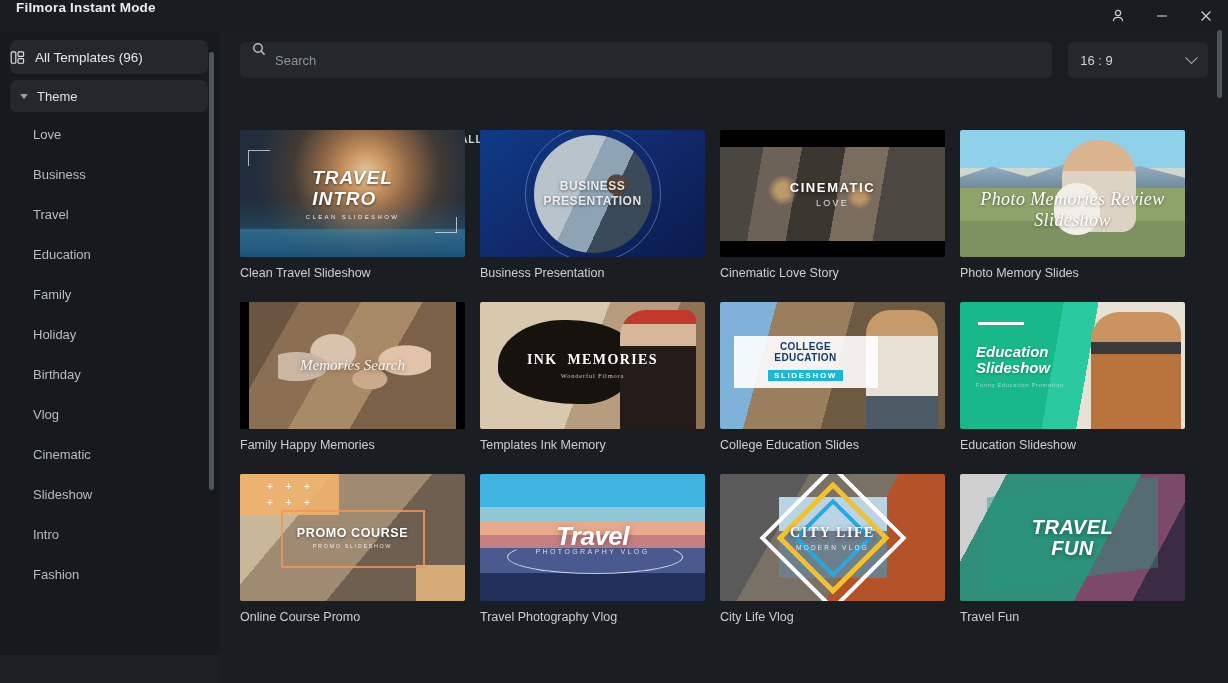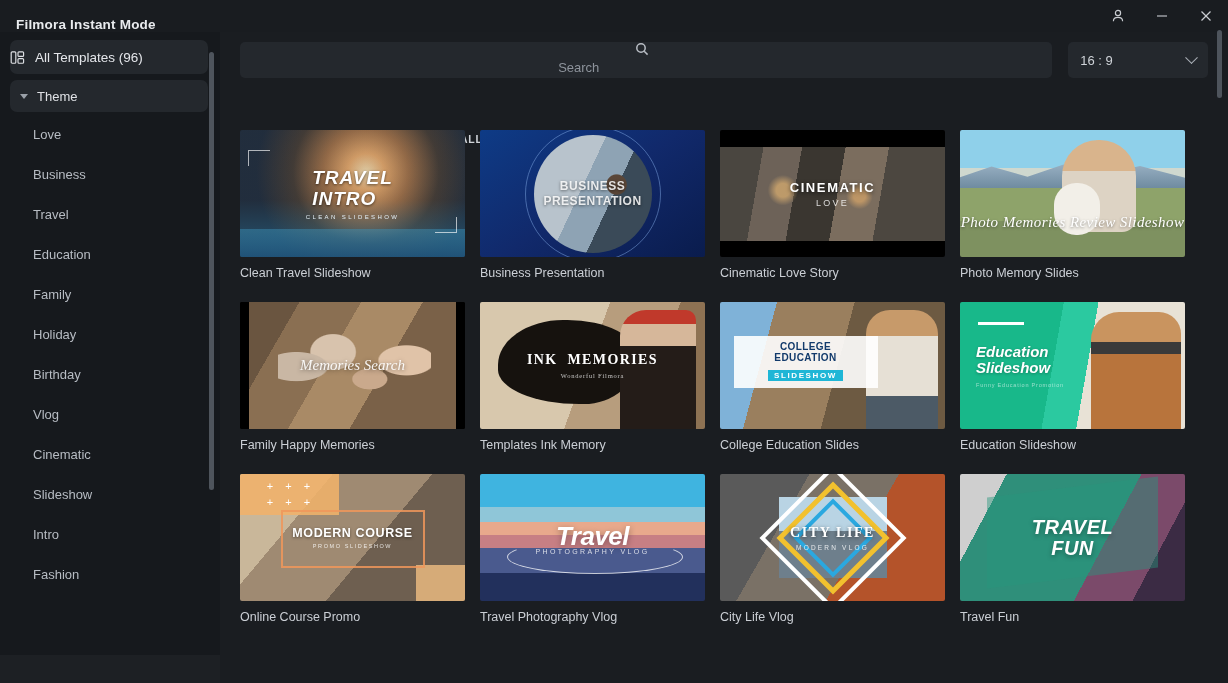--- a/index.html
+++ b/index.html
@@ -9,21 +9,21 @@
     font-family: "Liberation Sans", sans-serif;
     overflow: hidden;
     color: #d8dade;
   }
 
   
   .titlebar {
     position: absolute; top: 0; left: 0;
     width: 1228px; height: 32px;
     background: #191c20;
-    display: flex; align-items: flex-end;
+    display: flex; align-items: flex-start;
   }
   .app-title {
     margin-left: 16px;
     font-size: 13.5px; font-weight: bold;
     color: #e9ebee; letter-spacing: .2px;
   }
   .win-controls {
     position: absolute; right: 0; top: 0;
     height: 32px; display: flex; align-items: center;
   }
@@ -95,23 +95,22 @@
     background: #1a1d21;
   }
   .toolbar {
     position: absolute; top: 10px; left: 20px;
     width: 968px; height: 36px;
     display: flex; align-items: center;
   }
   .search {
     width: 828px; height: 36px;
     background: #24282d; border-radius: 5px;
-    display: flex; align-items: center;
+    display: flex; 
     padding: 0 12px;
-    flex-direction: column;
   }
   .search .sico { margin-right: 9px; display: flex; color: #b9bec5; }
   .search-input {
     flex: 1; background: transparent; border: none; outline: none;
     font-family: "Liberation Sans", sans-serif;
     font-size: 13px; color: #cfd3d8;
   }
   .search-input::placeholder { color: #8d939b; }
   .ratio {
     margin-left: 16px;
@@ -220,21 +219,21 @@
     position: absolute; right: 22%; top: 8%;
     width: 74px; height: 92px; border-radius: 36px 36px 14px 14px;
     background: linear-gradient(to bottom, #d9b48c 0 34%, #ddd3c4 34% 100%);
   }
   .t-photomem .pup {
     position: absolute; right: 38%; top: 42%;
     width: 46px; height: 52px; border-radius: 22px;
     background: #f2efe8;
   }
   .script1 { font-family: "Liberation Serif", serif; font-style: italic;
-             color: #fff; font-size: 15px; letter-spacing: .4px;
+             color: #fff; font-size: 18px; letter-spacing: .4px;
              text-shadow: 0 1px 3px rgba(0,0,0,.45);
              position: absolute; bottom: 26px; left: 0; right: 0; text-align: center; }
 
   .t-family { background: #000; }
   .t-family .inner {
     position: absolute; left: 9px; right: 9px; top: 0; bottom: 0;
     background: linear-gradient(120deg, #6a5540 0 18%, #8a6f52 18% 40%, #a98a66 40% 62%, #7a6148 62% 100%);
   }
   .t-family .sprock { position: absolute; top: 0; bottom: 0; width: 9px; background: #000; }
   .t-family .sprock.l { left: 0; } .t-family .sprock.r { right: 0; }
@@ -586,21 +585,21 @@
     </div>
     <div class="card-label">Education Slideshow</div>
   </div>
 
   <div class="card">
     <div class="thumb t-online">
       <div class="sq"></div>
       <div class="sq2"></div>
       <div class="frame"></div>
       <div class="ov">
-        <div class="ttl7">MODERN COURSE</div>
+        <div class="ttl7">PROMO COURSE</div>
         <div class="sub7">PROMO SLIDESHOW</div>
       </div>
     </div>
     <div class="card-label">Online Course Promo</div>
   </div>
 
   <div class="card">
     <div class="thumb t-travelvlog">
       <div class="swoosh"></div>
       <div class="ov">

